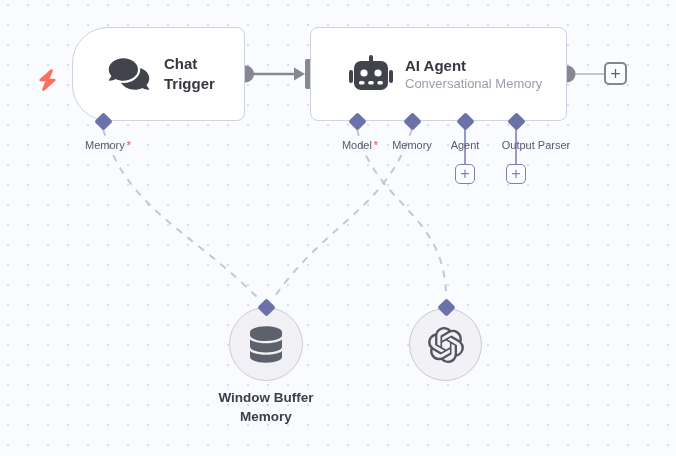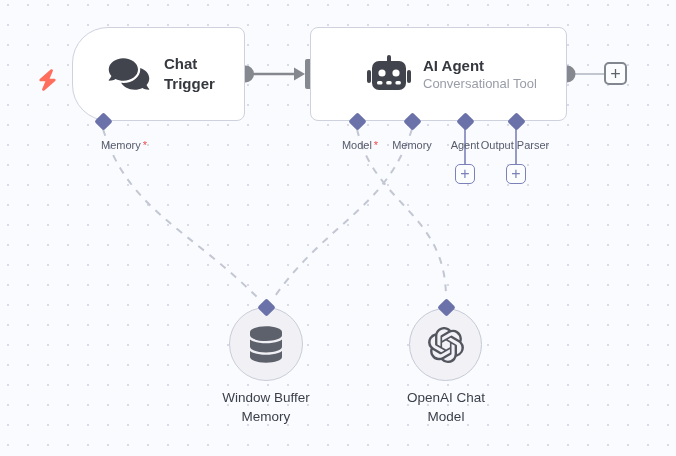--- a/index.html
+++ b/index.html
@@ -13,21 +13,21 @@
     background-size:20px 20px;
     background-position:18px 15px;
   }
   svg.wires { position:absolute; left:0; top:0; z-index:1; }
 
   .node { position:absolute; background:#fff; border:1.5px solid #ced2df; z-index:2;
           display:flex; align-items:center; }
   .node-chat { left:72px; top:27px; width:173px; height:94px;
                border-radius:36px 8px 8px 36px; padding-left:34px; }
   .node-ai   { left:310px; top:27px; width:257px; height:94px;
-               border-radius:8px; padding-left:56px; }
+               border-radius:8px; padding-left:38px; }
 
   .node-icon { flex:0 0 auto; display:flex; align-items:center; justify-content:center; }
   .chat-text { margin-left:13px; width:66px; font-size:15px; font-weight:700;
                color:#35383f; line-height:20px; }
   .ai-text   { margin-left:12px; }
   .ai-title  { font-size:15px; font-weight:700; color:#35383f; line-height:19px; }
   .ai-sub    { font-size:13px; color:#999da8; line-height:17px; }
 
   .bolt { position:absolute; left:38px; top:65px; width:19px; height:30px; z-index:2; }
 
@@ -48,21 +48,21 @@
   .plus-parser { left:506px; top:164px; }
 
   .round-node { position:absolute; border-radius:50%; z-index:2;
                 display:flex; align-items:center; justify-content:center; }
   .round-wbm    { left:229px; top:307px; width:74px; height:74px;
                   background:#f0f0f5; border:1.8px solid #c9cdd9; }
   .round-openai { left:409px; top:308px; width:73px; height:73px;
                   background:#f1f1f6; border:1.8px solid #c6cad7; }
 
   .round-label { position:absolute; top:388px; transform:translateX(-50%);
-                 text-align:center; font-size:13.5px; font-weight:400; color:#3b3f4a;
+                 text-align:center; font-size:13.5px; font-weight:700; color:#3b3f4a;
                  line-height:19px; z-index:3; }
   .label-wbm    { left:266px; width:120px; }
   .label-openai { left:446px; width:100px; }
 </style>
 </head>
 <body>
 
 <div class="canvas">
 
   <svg class="wires" width="676" height="456" viewBox="0 0 676 456">
@@ -107,47 +107,47 @@
         <rect x="40" y="15" width="4" height="13" rx="2" fill="#41444d"></rect>
         <circle cx="15" cy="18" r="3.6" fill="#fff"></circle>
         <circle cx="29" cy="18" r="3.6" fill="#fff"></circle>
         <rect x="10" y="26" width="5.5" height="3.6" rx="1.6" fill="#fff"></rect>
         <rect x="19.2" y="26" width="5.5" height="3.6" rx="1.6" fill="#fff"></rect>
         <rect x="28.4" y="26" width="5.5" height="3.6" rx="1.6" fill="#fff"></rect>
       </svg>
     </span>
     <div class="ai-text">
       <div class="ai-title">AI Agent</div>
-      <div class="ai-sub">Conversational Tool</div>
+      <div class="ai-sub">Conversational Memory</div>
     </div>
   </div>
 
   <div class="plus-btn plus-gray">+</div>
 
   <div class="diamond" style="left:96.5px; top:114.5px;"></div>
   <div class="diamond" style="left:350.5px; top:114.5px;"></div>
   <div class="diamond" style="left:405.5px; top:114.5px;"></div>
   <div class="diamond" style="left:458.5px; top:114.5px;"></div>
   <div class="diamond" style="left:509.5px; top:114.5px;"></div>
   <div class="diamond" style="left:259.5px; top:300.5px;"></div>
   <div class="diamond" style="left:439.5px; top:300.5px;"></div>
 
-  <div class="port-label" style="left:124px;">
+  <div class="port-label" style="left:108px;">
     <span>Memory</span><span class="req">*</span>
   </div>
   <div class="port-label" style="left:360px;text-align:right;">
     <span>Model</span><span class="req">*</span>
   </div>
   <div class="port-label" style="left:412px;">
     <span>Memory</span>
   </div>
   <div class="port-label" style="left:465px;">
     <span>Agent</span>
   </div>
-  <div class="port-label" style="left:515px;">
+  <div class="port-label" style="left:515px;padding-left:42px;">
     <span>Output Parser</span>
   </div>
 
   <div class="plus-btn plus-purple plus-tool">+</div>
   <div class="plus-btn plus-purple plus-parser">+</div>
 
   <div class="round-node round-wbm">
     <span class="node-icon">
       <svg width="32" height="37" viewBox="0 0 448 512">
         <path fill="#5d616c" d="M448 80l0 48c0 44.2-100.3 80-224 80S0 172.2 0 128L0 80C0 35.8 100.3 0 224 0S448 35.8 448 80zM393.2 214.7c20.8-7.4 39.9-16.9 54.8-28.6L448 288c0 44.2-100.3 80-224 80S0 332.2 0 288L0 186.1c14.9 11.8 34 21.2 54.8 28.6C99.7 230.7 159.5 240 224 240s124.3-9.3 169.2-25.3zM0 346.1c14.9 11.8 34 21.2 54.8 28.6C99.7 390.7 159.5 400 224 400s124.3-9.3 169.2-25.3c20.8-7.4 39.9-16.9 54.8-28.6l0 85.9c0 44.2-100.3 80-224 80S0 476.2 0 432l0-85.9z"></path>
@@ -156,15 +156,14 @@
   </div>
   <div class="round-label label-wbm">Window Buffer Memory</div>
 
   <div class="round-node round-openai">
     <span class="node-icon">
       <svg width="36" height="36" viewBox="0 0 24 24">
         <path fill="#53565f" d="M22.2819 9.8211a5.9847 5.9847 0 0 0-.5157-4.9108 6.0462 6.0462 0 0 0-6.5098-2.9A6.0651 6.0651 0 0 0 4.9807 4.1818a5.9847 5.9847 0 0 0-3.9977 2.9 6.0462 6.0462 0 0 0 .7427 7.0966 5.98 5.98 0 0 0 .511 4.9107 6.051 6.051 0 0 0 6.5146 2.9001A5.9847 5.9847 0 0 0 13.2599 24a6.0557 6.0557 0 0 0 5.7718-4.2058 5.9894 5.9894 0 0 0 3.9977-2.9001 6.0557 6.0557 0 0 0-.7475-7.073zm-9.022 12.6081a4.4755 4.4755 0 0 1-2.8764-1.0408l.1419-.0804 4.7783-2.7582a.7948.7948 0 0 0 .3927-.6813v-6.7369l2.02 1.1686a.071.071 0 0 1 .038.0615v5.5826a4.504 4.504 0 0 1-4.4945 4.4849zm-9.6607-4.1254a4.4708 4.4708 0 0 1-.5346-3.0137l.142.0852 4.783 2.7582a.7712.7712 0 0 0 .7806 0l5.8428-3.3685v2.3324a.0804.0804 0 0 1-.0332.0615L9.74 19.9502a4.4992 4.4992 0 0 1-6.1408-1.6464zM2.3408 7.8956a4.485 4.485 0 0 1 2.3655-1.9728V11.6a.7664.7664 0 0 0 .3879.6765l5.8144 3.3543-2.0201 1.1685a.0757.0757 0 0 1-.071 0l-4.8303-2.7865A4.504 4.504 0 0 1 2.3408 7.8956zm16.5963 3.8558L13.1038 8.364 15.1192 7.2a.0757.0757 0 0 1 .071 0l4.8303 2.7913a4.4944 4.4944 0 0 1-.6765 8.1042v-5.6772a.79.79 0 0 0-.407-.667zm2.0107-3.0231l-.142-.0852-4.7735-2.7818a.7759.7759 0 0 0-.7854 0L9.409 9.2297V6.8974a.0662.0662 0 0 1 .0284-.0615l4.8303-2.7866a4.4992 4.4992 0 0 1 6.6802 4.66zM8.3065 12.863l-2.02-1.1638a.0804.0804 0 0 1-.038-.0567V6.0742a4.4992 4.4992 0 0 1 7.3757-3.4537l-.142.0805L8.704 5.459a.7948.7948 0 0 0-.3927.6813zm1.0976-2.3654l2.602-1.4998 2.6069 1.4998v2.9994l-2.5974 1.4997-2.6067-1.4997Z"></path>
       </svg>
     </span>
   </div>
-  <div class="round-label label-openai">OpenAI Chat Model</div>
 
 </div>
 
 </body></html>

